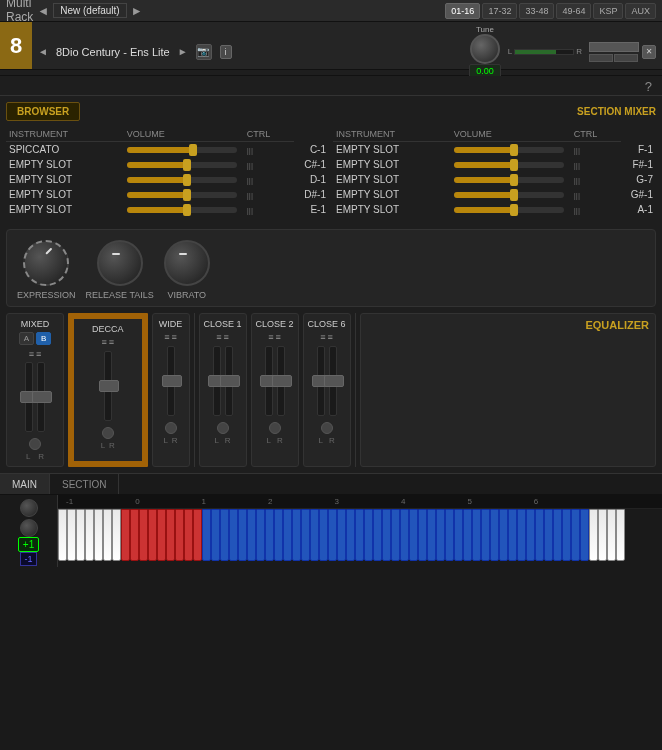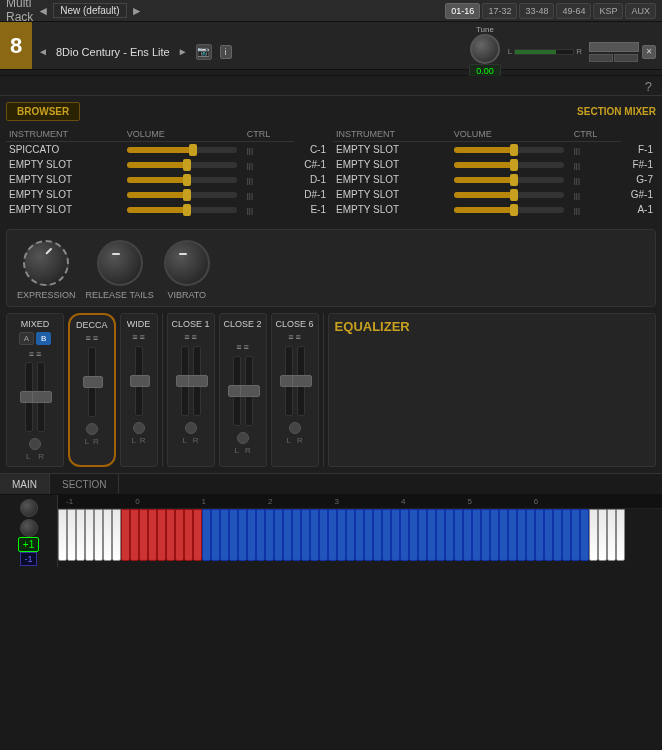--- a/index.html
+++ b/index.html
@@ -589,21 +589,21 @@
 
       <div style="display:flex;justify-content:center;margin-top:2px">
         <div style="width:12px;height:12px;border-radius:50%;background:#444;border:1px solid #555;cursor:pointer"></div>
       </div>
       <div style="display:flex;gap:8px;justify-content:center;margin-top:2px">
         <span class="lr-label">L</span>
         <span class="lr-label">R</span>
       </div>
     </div>
 
-    <div style="background:#252525;border:2px solid #a16207;border-radius:12px;padding:5px 6px;min-width:38px">
+    <div style="background:#252525;border:6px solid #a16207;border-radius:1px;padding:5px 18px;min-width:38px">
       <div style="font-size:9px;color:#ccc;text-align:center;margin-bottom:3px">DECCA</div>
       <div style="display:flex;gap:2px;justify-content:center;margin-bottom:4px">
         <span style="font-size:9px;color:#999;cursor:pointer">≡</span>
         <span style="font-size:9px;color:#999;cursor:pointer">≡</span>
       </div>
       <div style="display:flex;justify-content:center;margin-bottom:6px">
         <div class="fader-track" style="height:70px">
           <div class="fader-thumb wide" style="top:28px"></div>
         </div>
       </div>
@@ -655,21 +655,21 @@
       <div style="display:flex;justify-content:center">
         <div style="width:12px;height:12px;border-radius:50%;background:#444;border:1px solid #555;cursor:pointer"></div>
       </div>
       <div style="display:flex;gap:6px;justify-content:center;margin-top:2px">
         <span class="lr-label">L</span>
         <span class="lr-label">R</span>
       </div>
     </div>
 
     <div style="background:#252525;border:1px solid #333;border-radius:3px;padding:5px 4px;min-width:48px">
-      <div style="font-size:9px;color:#ccc;text-align:center;margin-bottom:13px">CLOSE 2</div>
+      <div style="font-size:9px;color:#ccc;text-align:center;margin-bottom:3px">CLOSE 2</div>
       <div style="display:flex;gap:2px;justify-content:center;margin-bottom:4px">
         <span style="font-size:9px;color:#999;cursor:pointer">≡</span>
         <span style="font-size:9px;color:#999;cursor:pointer">≡</span>
       </div>
       <div style="display:flex;gap:4px;justify-content:center;margin-bottom:6px">
         <div class="fader-track" style="height:70px">
           <div class="fader-thumb wide" style="top:28px"></div>
         </div>
         <div class="fader-track" style="height:70px">
           <div class="fader-thumb wide" style="top:28px"></div>
@@ -703,21 +703,21 @@
       </div>
       <div style="display:flex;gap:6px;justify-content:center;margin-top:2px">
         <span class="lr-label">L</span>
         <span class="lr-label">R</span>
       </div>
     </div>
 
     <div style="width:1px;background:#333;align-self:stretch"></div>
 
     <div style="background:#252525;border:1px solid #333;border-radius:3px;padding:5px 6px;flex:1">
-      <div style="font-size:13px;color:#c8a020;font-weight:bold;text-align:left;margin-bottom:20px">EQUALIZER</div>
+      <div style="font-size:11px;color:#c8a020;font-weight:bold;text-align:right;margin-bottom:20px">EQUALIZER</div>
     </div>
   </div>
 
 </div>
 
 <div class="bottom-tabs">
   <div class="bottom-tab active">MAIN</div>
   <div class="bottom-tab">SECTION</div>
 </div>
 

